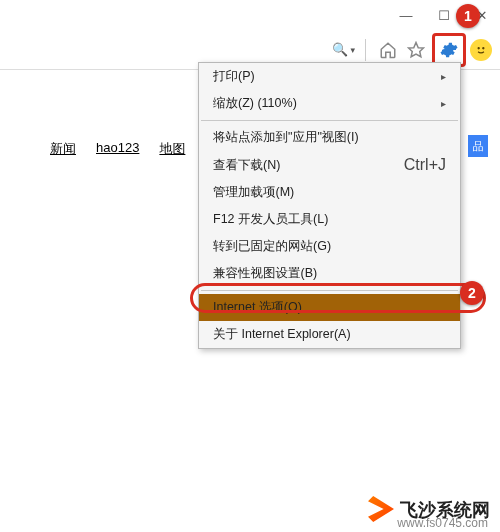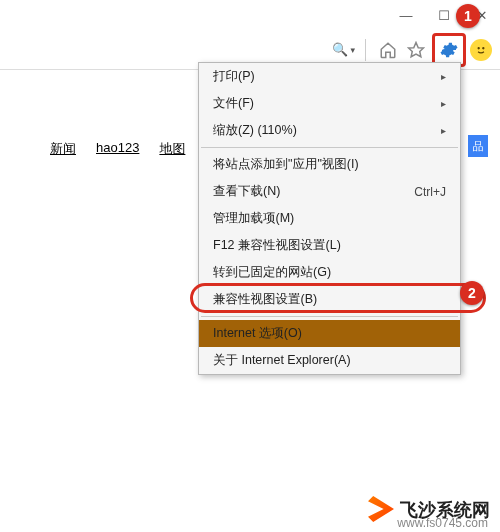--- a/index.html
+++ b/index.html
@@ -126,21 +126,21 @@
     .highlight-ring {
       position: absolute;
       top: 283px;
       left: 190px;
       width: 296px;
       height: 30px;
       border: 3px solid #d92d20;
       border-radius: 16px;
       pointer-events: none;
     }
-    .shortcut { color: #444; font-size: 12px; }
+    .shortcut { color: #444; font-size: 16px; }
     .watermark {
       position: absolute;
       bottom: 10px;
       right: 10px;
       display: flex;
       align-items: flex-end;
       gap: 6px;
       font-size: 18px;
       font-weight: bold;
       color: #222;
@@ -208,38 +208,35 @@
   <a>地图</a>
 </div>
 
 <div class="blue-tag">品</div>
 
 <div class="menu">
   <div class="menu-item has-sub">
       <span>打印(P)</span>
     </div>
   <div class="menu-item has-sub">
-      <span>文件(F)</span>
-    </div>
-  <div class="menu-item has-sub">
       <span>缩放(Z) (110%)</span>
     </div>
   <div class="menu-sep"></div>
   <div class="menu-item">
       <span>将站点添加到"应用"视图(I)</span>
     </div>
   <div class="menu-item">
       <span>查看下载(N)</span>
       <span class="shortcut">Ctrl+J</span>
     </div>
   <div class="menu-item">
       <span>管理加载项(M)</span>
     </div>
   <div class="menu-item">
-      <span>F12 兼容性视图设置(L)</span>
+      <span>F12 开发人员工具(L)</span>
     </div>
   <div class="menu-item">
       <span>转到已固定的网站(G)</span>
     </div>
   <div class="menu-item">
       <span>兼容性视图设置(B)</span>
     </div>
   <div class="menu-sep"></div>
   <div class="menu-item highlighted">
       <span>Internet 选项(O)</span>

